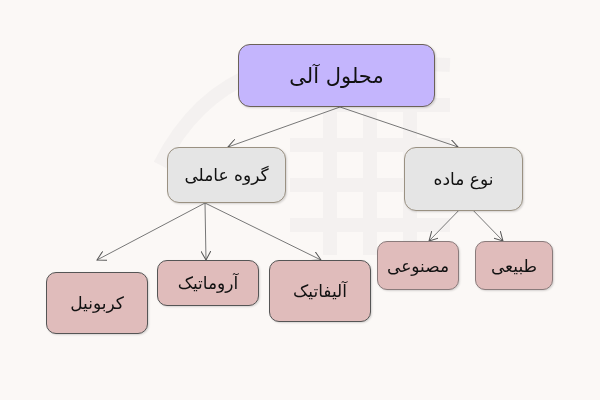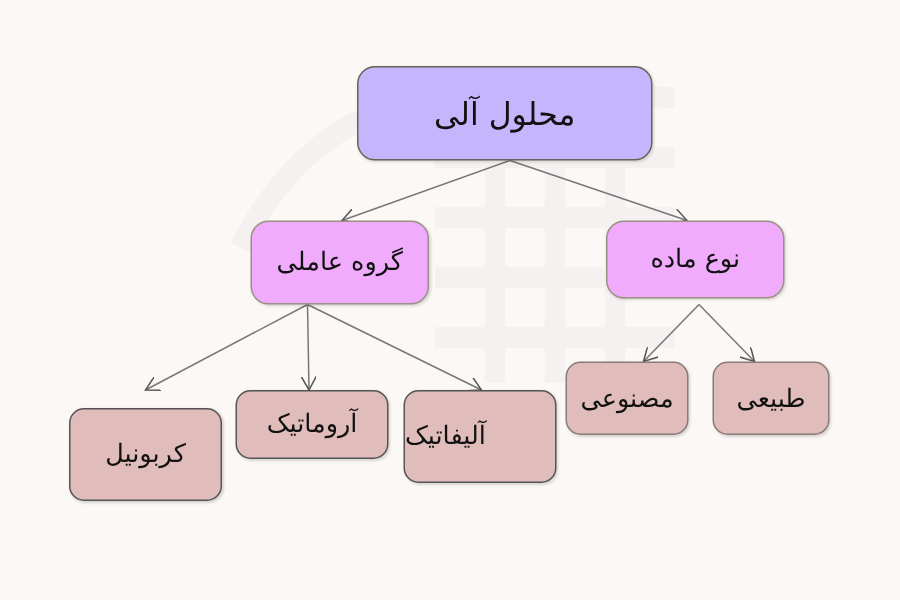--- a/index.html
+++ b/index.html
@@ -3,21 +3,21 @@
 <meta charset="utf-8">
 <style>
   html, body { margin:0; padding:0; }
   body { width:600px; height:400px; background:#fbf8f6; position:relative; overflow:hidden;
          font-family:"DejaVu Sans", sans-serif; }
   .wm { position:absolute; left:150px; top:45px; width:320px; height:230px; opacity:0.35; }
   .node { position:absolute; box-sizing:border-box; border:1px solid #6b6258; border-radius:12px;
           display:flex; align-items:center; justify-content:center; direction:rtl; color:#111;
           box-shadow:1px 1px 2px rgba(0,0,0,0.15); }
   .root { left:238px; top:44px; width:197px; height:63px; background:#c4b5fd; font-size:21px; }
-  .l1 { background:#f0abfc; font-size:17px; border-color:#9a9182;align-items:center; }
+  .l1 { background:#e5e5e5; font-size:17px; border-color:#9a9182;align-items:center; }
   .leaf { background:#e0bcbb; font-size:17px; border-color:#555;border-radius:10px; }
   .leaf.b { border-color:#8a7b7b; }
   svg.lines { position:absolute; left:0; top:0; }
 </style>
 </head>
 <body>
 
 <svg class="wm" viewBox="0 0 320 230">
   <g fill="none" stroke="#e9e6e6" stroke-width="14">
     <path d="M10 120 Q60 20 170 15 L300 20"></path>
@@ -43,25 +43,25 @@
   </g>
 </svg>
 
 <div class="node root">
   <span>محلول آلی</span>
 </div>
 
 <div class="node l1" style="left:167px;top:147px;width:119px;height:56px;">
   <span>گروه عاملی</span>
 </div>
-<div class="node l1" style="left:404px;top:147px;width:119px;height:52px;">
+<div class="node l1" style="left:404px;top:147px;width:119px;height:64px;">
   <span>نوع ماده</span>
 </div>
 
-<div class="node leaf" style="left:269px;top:260px;width:102px;height:62px;justify-content:flex-end;">
+<div class="node leaf" style="left:269px;top:260px;width:102px;height:62px;">
   <span>آلیفاتیک</span>
 </div>
 <div class="node leaf" style="left:157px;top:260px;width:102px;height:46px;">
   <span>آروماتیک</span>
 </div>
 <div class="node leaf" style="left:46px;top:272px;width:102px;height:62px;">
   <span>کربونیل</span>
 </div>
 
 <div class="node leaf b" style="left:475px;top:241px;width:78px;height:49px;">

